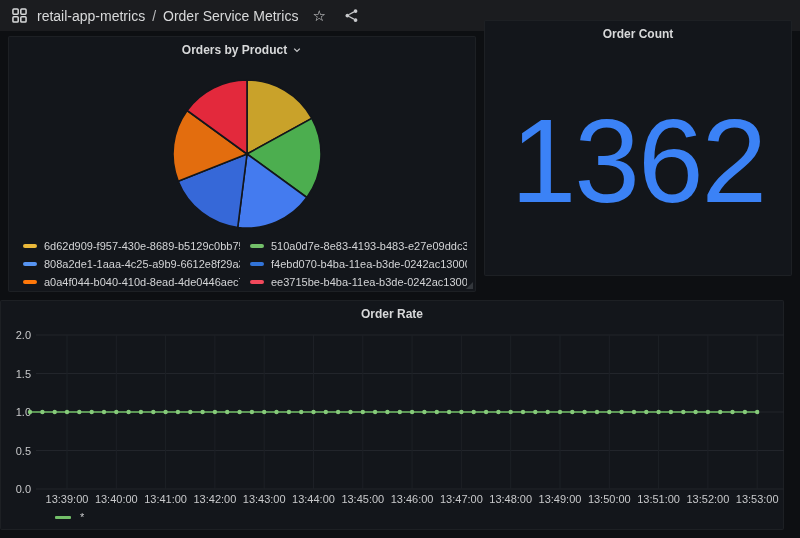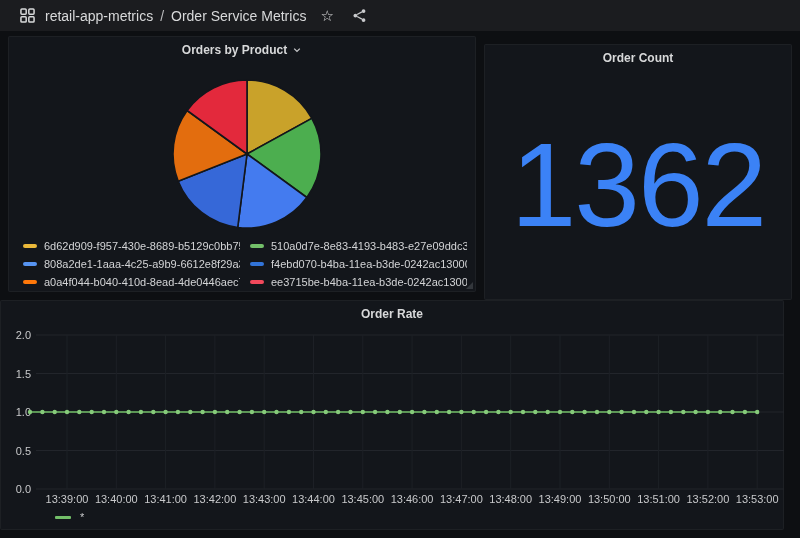--- a/index.html
+++ b/index.html
@@ -6,38 +6,38 @@
   html,body { width:800px; height:538px; overflow:hidden; }
   body {
     background:#0d0f12;
     font-family:"Liberation Sans", sans-serif;
     color:#d8d9da;
     position:relative;
   }
   .topbar {
     position:absolute; left:0; top:0; width:800px; height:31px;
     background:#1b1c1f;
-    display:flex; align-items:center; gap:10px; padding:0 20px;
+    display:flex; align-items:center; gap:10px; padding:0 12px;
   }
   .topbar .crumb { font-size:14px; display:flex; align-items:center; gap:7px; }
   .topbar .crumb .sep { color:#b9babc; }
   .topbar .star { font-size:15px; color:#d8d9da; margin-left:4px; cursor:pointer; }
   .topbar .share-wrap { margin-left:8px; display:flex; align-items:center; cursor:pointer; }
   .panel {
     position:absolute; background:#13161b;
     border:1px solid rgba(255,255,255,0.045);
     border-radius:2px;
   }
   .panel-header {
     position:absolute; left:0; top:0; right:0; height:26px;
     display:flex; align-items:center; justify-content:center; gap:5px;
     font-size:12px; font-weight:700; color:#d8d9da; cursor:pointer;
   }
   #panel-pie   { left:8px;  top:36px;  width:468px; height:256px;padding-left:31px; }
-  #panel-count { left:484px; top:44px; width:308px; height:256px; }
+  #panel-count { left:484px; top:20px; width:308px; height:256px; }
   #panel-rate  { left:0;  top:300px; width:784px; height:230px; }
 
   #pie-svg { position:absolute; left:157px; top:36px; width:162px; height:162px; }
   .pie-legend {
     position:absolute; left:14px; right:8px; top:200px;
     display:grid; grid-auto-flow:column;
     grid-template-rows:repeat(3, 18px); grid-template-columns:repeat(2, 1fr);
     column-gap:10px;
   }
   .legend-item { display:flex; align-items:center; gap:7px; overflow:hidden; cursor:pointer; }

